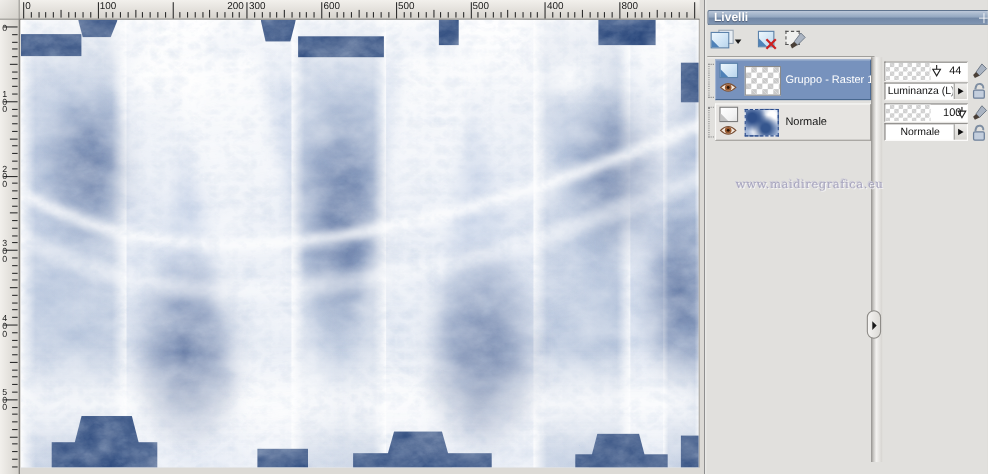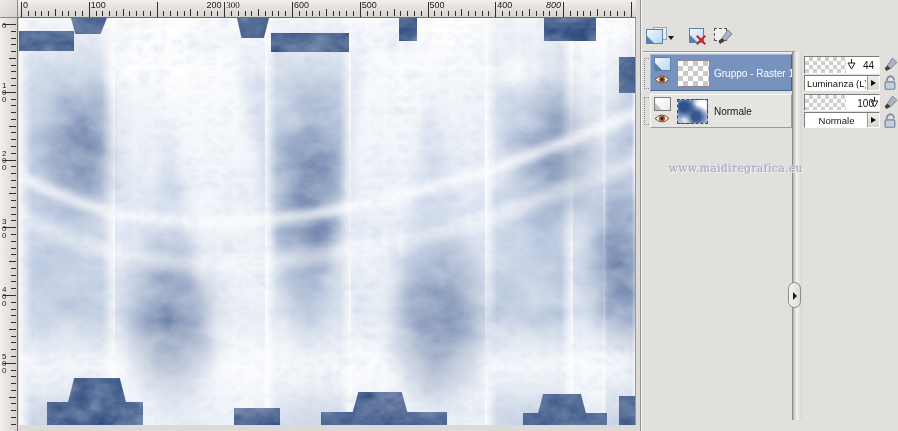--- a/index.html
+++ b/index.html
@@ -168,21 +168,21 @@
         <div class="htick" style="left: 145.275px;"></div>
         <div class="htick" style="left: 152.05px;"></div>
         <div class="htick" style="left: 158.825px;"></div>
         <div class="htick" style="left: 165.6px;"></div>
         <div class="htick mid" style="left: 172.375px;"></div>
         <div class="htick" style="left: 179.15px;"></div>
         <div class="htick" style="left: 185.925px;"></div>
         <div class="htick" style="left: 192.7px;"></div>
         <div class="htick" style="left: 199.475px;"></div>
         <div class="htick major" style="left: 206.25px;"></div>
-        <div class="hlabel" style="left: 208.25px; font-family: Liberation Serif, serif;">300</div>
+        <div class="hlabel" style="left: 208.25px;">300</div>
         <div class="htick" style="left: 213.025px;"></div>
         <div class="htick" style="left: 219.8px;"></div>
         <div class="htick" style="left: 226.575px;"></div>
         <div class="htick" style="left: 233.35px;"></div>
         <div class="htick mid" style="left: 240.125px;"></div>
         <div class="htick" style="left: 246.9px;"></div>
         <div class="htick" style="left: 253.675px;"></div>
         <div class="htick" style="left: 260.45px;"></div>
         <div class="htick" style="left: 267.225px;"></div>
         <div class="htick major" style="left: 274px;"></div>
@@ -223,21 +223,21 @@
         <div class="htick" style="left: 484.025px;"></div>
         <div class="htick" style="left: 490.8px;"></div>
         <div class="htick" style="left: 497.575px;"></div>
         <div class="htick" style="left: 504.35px;"></div>
         <div class="htick mid" style="left: 511.125px;"></div>
         <div class="htick" style="left: 517.9px;"></div>
         <div class="htick" style="left: 524.675px;"></div>
         <div class="htick" style="left: 531.45px;"></div>
         <div class="htick" style="left: 538.225px;"></div>
         <div class="htick major" style="left: 545px;"></div>
-        <div class="hlabel" style="left: 528px; font-style: italic;">800</div>
+        <div class="hlabel" style="left: 547px;">800</div>
         <div class="htick" style="left: 551.775px;"></div>
         <div class="htick" style="left: 558.55px;"></div>
         <div class="htick" style="left: 565.325px;"></div>
         <div class="htick" style="left: 572.1px;"></div>
         <div class="htick mid" style="left: 578.875px;"></div>
         <div class="htick" style="left: 585.65px;"></div>
         <div class="htick" style="left: 592.425px;"></div>
         <div class="htick" style="left: 599.2px;"></div>
         <div class="htick" style="left: 605.975px;"></div>
         <div class="htick major" style="left: 612.75px;"></div>
@@ -379,20 +379,24 @@
         <path d="M-10 150 Q 190 285 640 85" stroke="rgba(255,255,255,0.9)" stroke-width="10" fill="none" filter="url(#soft)"></path>
         <path d="M-10 190 Q 200 325 640 135" stroke="rgba(255,255,255,0.45)" stroke-width="16" fill="none" filter="url(#soft)"></path>
         <rect x="0" y="0" width="617" height="407" filter="url(#veins)" opacity="0.35"></rect>
         <rect x="0" y="0" width="617" height="407" filter="url(#frost)" opacity="0.5"></rect>
       </svg>
     </div>
   </div>
 
   <div class="panel">
 
+    <div class="panel-title">
+      <span>Livelli</span>
+      <span class="panel-menu-btn"></span>
+    </div>
 
     <div class="ptoolbar">
       <div class="tb-btn" style="left:4px;width:32px;">
         <div class="tb-shadowpage"></div>
         <div class="page" style="position:absolute;left:1px;top:3px;width:17px;height:15px;"></div>
         <div class="tb-arrow" style="left:23px;top:10px;"></div>
       </div>
       <div class="tb-btn" style="left:46px;">
         <div class="page" style="position:absolute;left:2px;top:2px;width:15px;height:15px;">
           <div class="red-x"></div>

